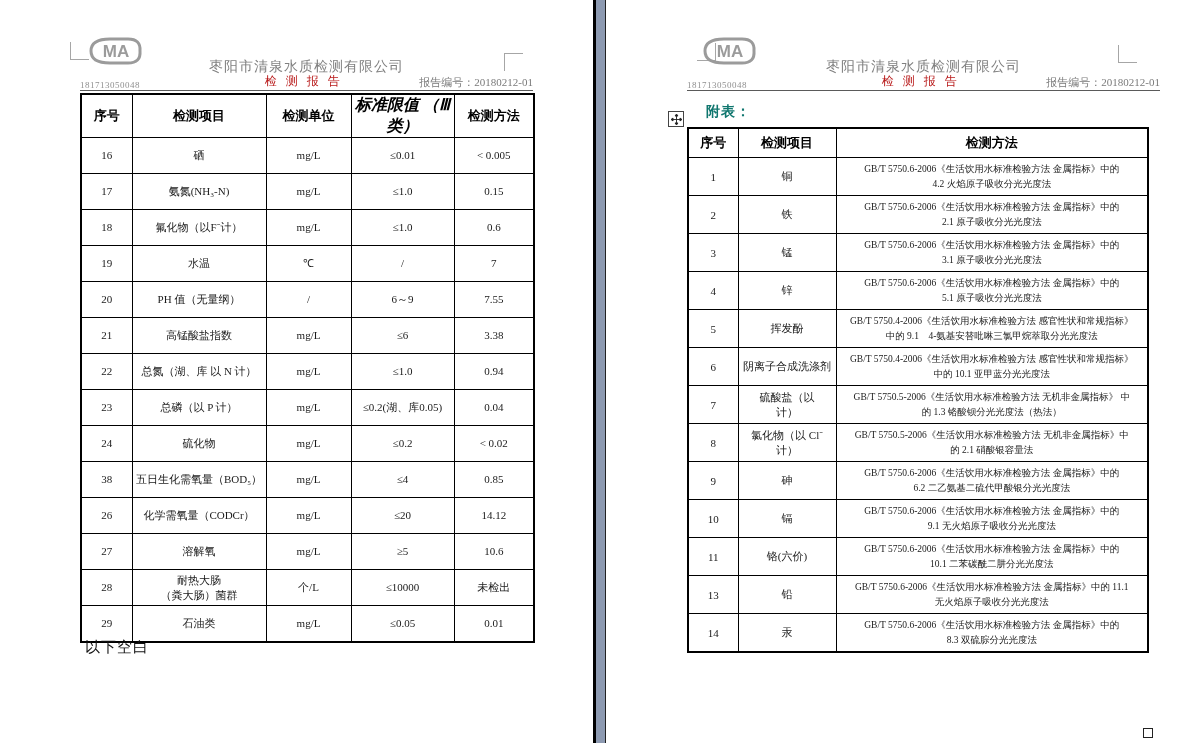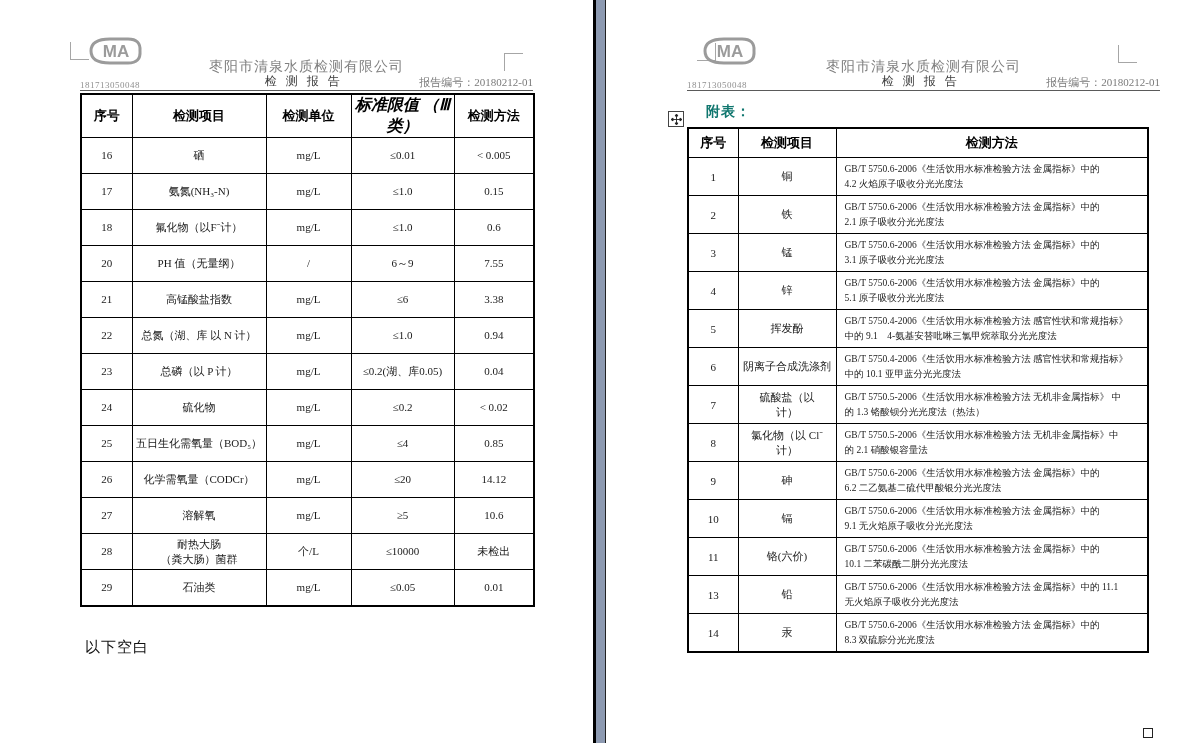--- a/index.html
+++ b/index.html
@@ -38,21 +38,21 @@
 
   .headrule{
     position:absolute;top:72px;height:18px;
     border-bottom:1px solid #5a5a5a;
     display:flex;justify-content:space-between;align-items:flex-end;
     font-family:"Liberation Serif", serif;color:#7f7f7f;gap:36px;
   }
   #pageL .headrule{left:80px;width:453px;}
   #pageR .headrule{left:81px;width:473px;}
   .docnum{font-size:9px;letter-spacing:.5px;color:#8f8f8f;}
-  .rtitle{font-size:12px;letter-spacing:3px;color:#404040;margin-left:48px;}
+  .rtitle{font-size:12px;letter-spacing:3px;color:#b91c1c;margin-left:48px;}
   .rno{font-size:11px;color:#7a7a7a;}
 
   table.tbl{
     position:absolute;border-collapse:collapse;table-layout:fixed;
     border:2px solid #000;
     font-family:"Liberation Serif", serif;
   }
   .tbl th,.tbl td{
     border:1px solid #000;text-align:center;vertical-align:middle;
     padding:0 2px;overflow:hidden;
@@ -63,21 +63,21 @@
   #tblL{left:80px;top:93px;width:453px;}
   #tblL th{height:36px;}
   #tblL th.h-limit{font-size:16px;font-style:italic;}
   #tblL td{height:35px;font-size:11px;white-space:pre-line;line-height:1.3;}
 
   
   #tblR{left:81px;top:127px;width:460px;}
   #tblR th{height:28px;}
   #tblR td{height:37px;font-size:11px;}
   #tblR td.c-method{
-    font-size:9.5px;white-space:pre-line;line-height:1.5;text-align:left;padding:0 8px;
+    font-size:9.5px;white-space:pre-line;line-height:1.5;text-align:center;padding:0 8px;
   }
 
   .blank-note{
     position:absolute;left:85px;top:638px;
     font-size:15px;color:#111;letter-spacing:1px;
   }
   .appendix{
     position:absolute;left:100px;top:103px;
     font-size:14px;font-weight:bold;color:#0f766e;letter-spacing:1px;
   }
@@ -149,20 +149,27 @@
         </tr>
 
         <tr>
           <td>18</td>
           <td>氟化物（以F⁻计）</td>
           <td>mg/L</td>
           <td>≤1.0</td>
           <td>0.6</td>
         </tr>
 
+        <tr>
+          <td>19</td>
+          <td>水温</td>
+          <td>℃</td>
+          <td>/</td>
+          <td>7</td>
+        </tr>
 
         <tr>
           <td>20</td>
           <td>PH 值（无量纲）</td>
           <td>/</td>
           <td>6～9</td>
           <td>7.55</td>
         </tr>
 
         <tr>
@@ -191,21 +198,21 @@
 
         <tr>
           <td>24</td>
           <td>硫化物</td>
           <td>mg/L</td>
           <td>≤0.2</td>
           <td>&lt; 0.02</td>
         </tr>
 
         <tr>
-          <td>25</td>
+          <td>38</td>
           <td>五日生化需氧量（BOD₅）</td>
           <td>mg/L</td>
           <td>≤4</td>
           <td>0.85</td>
         </tr>
 
         <tr>
           <td>26</td>
           <td>化学需氧量（CODCr）</td>
           <td>mg/L</td>

